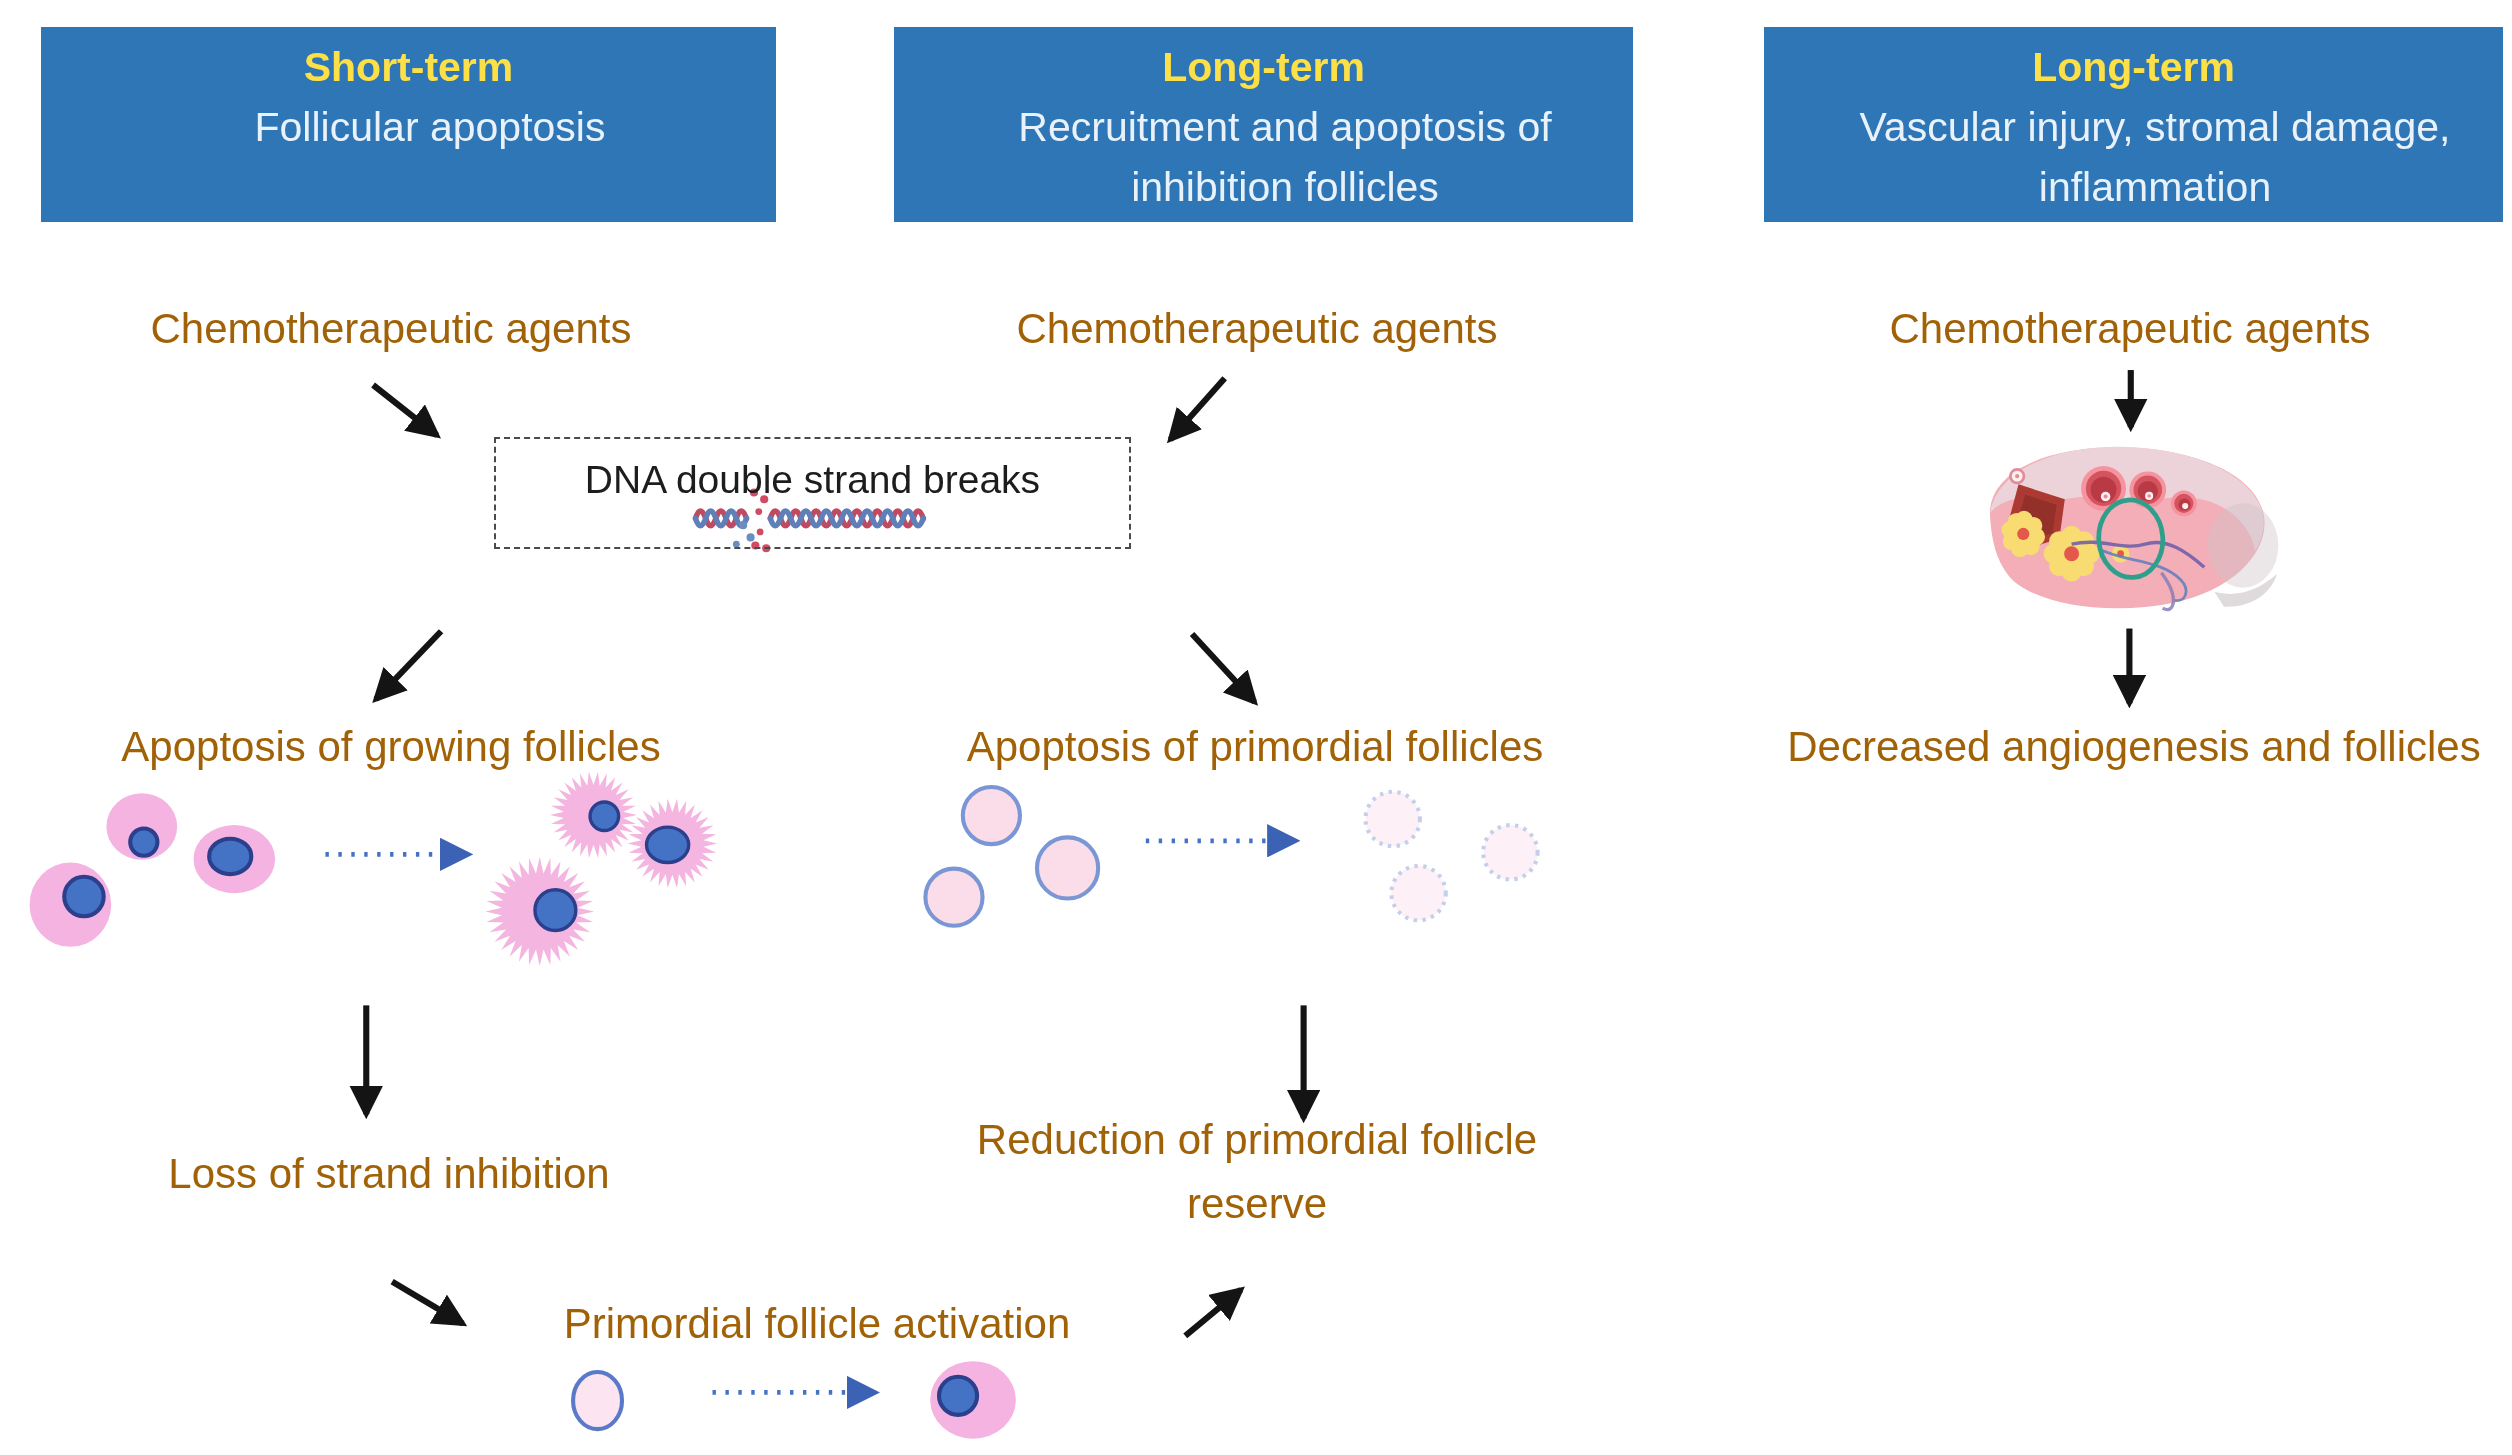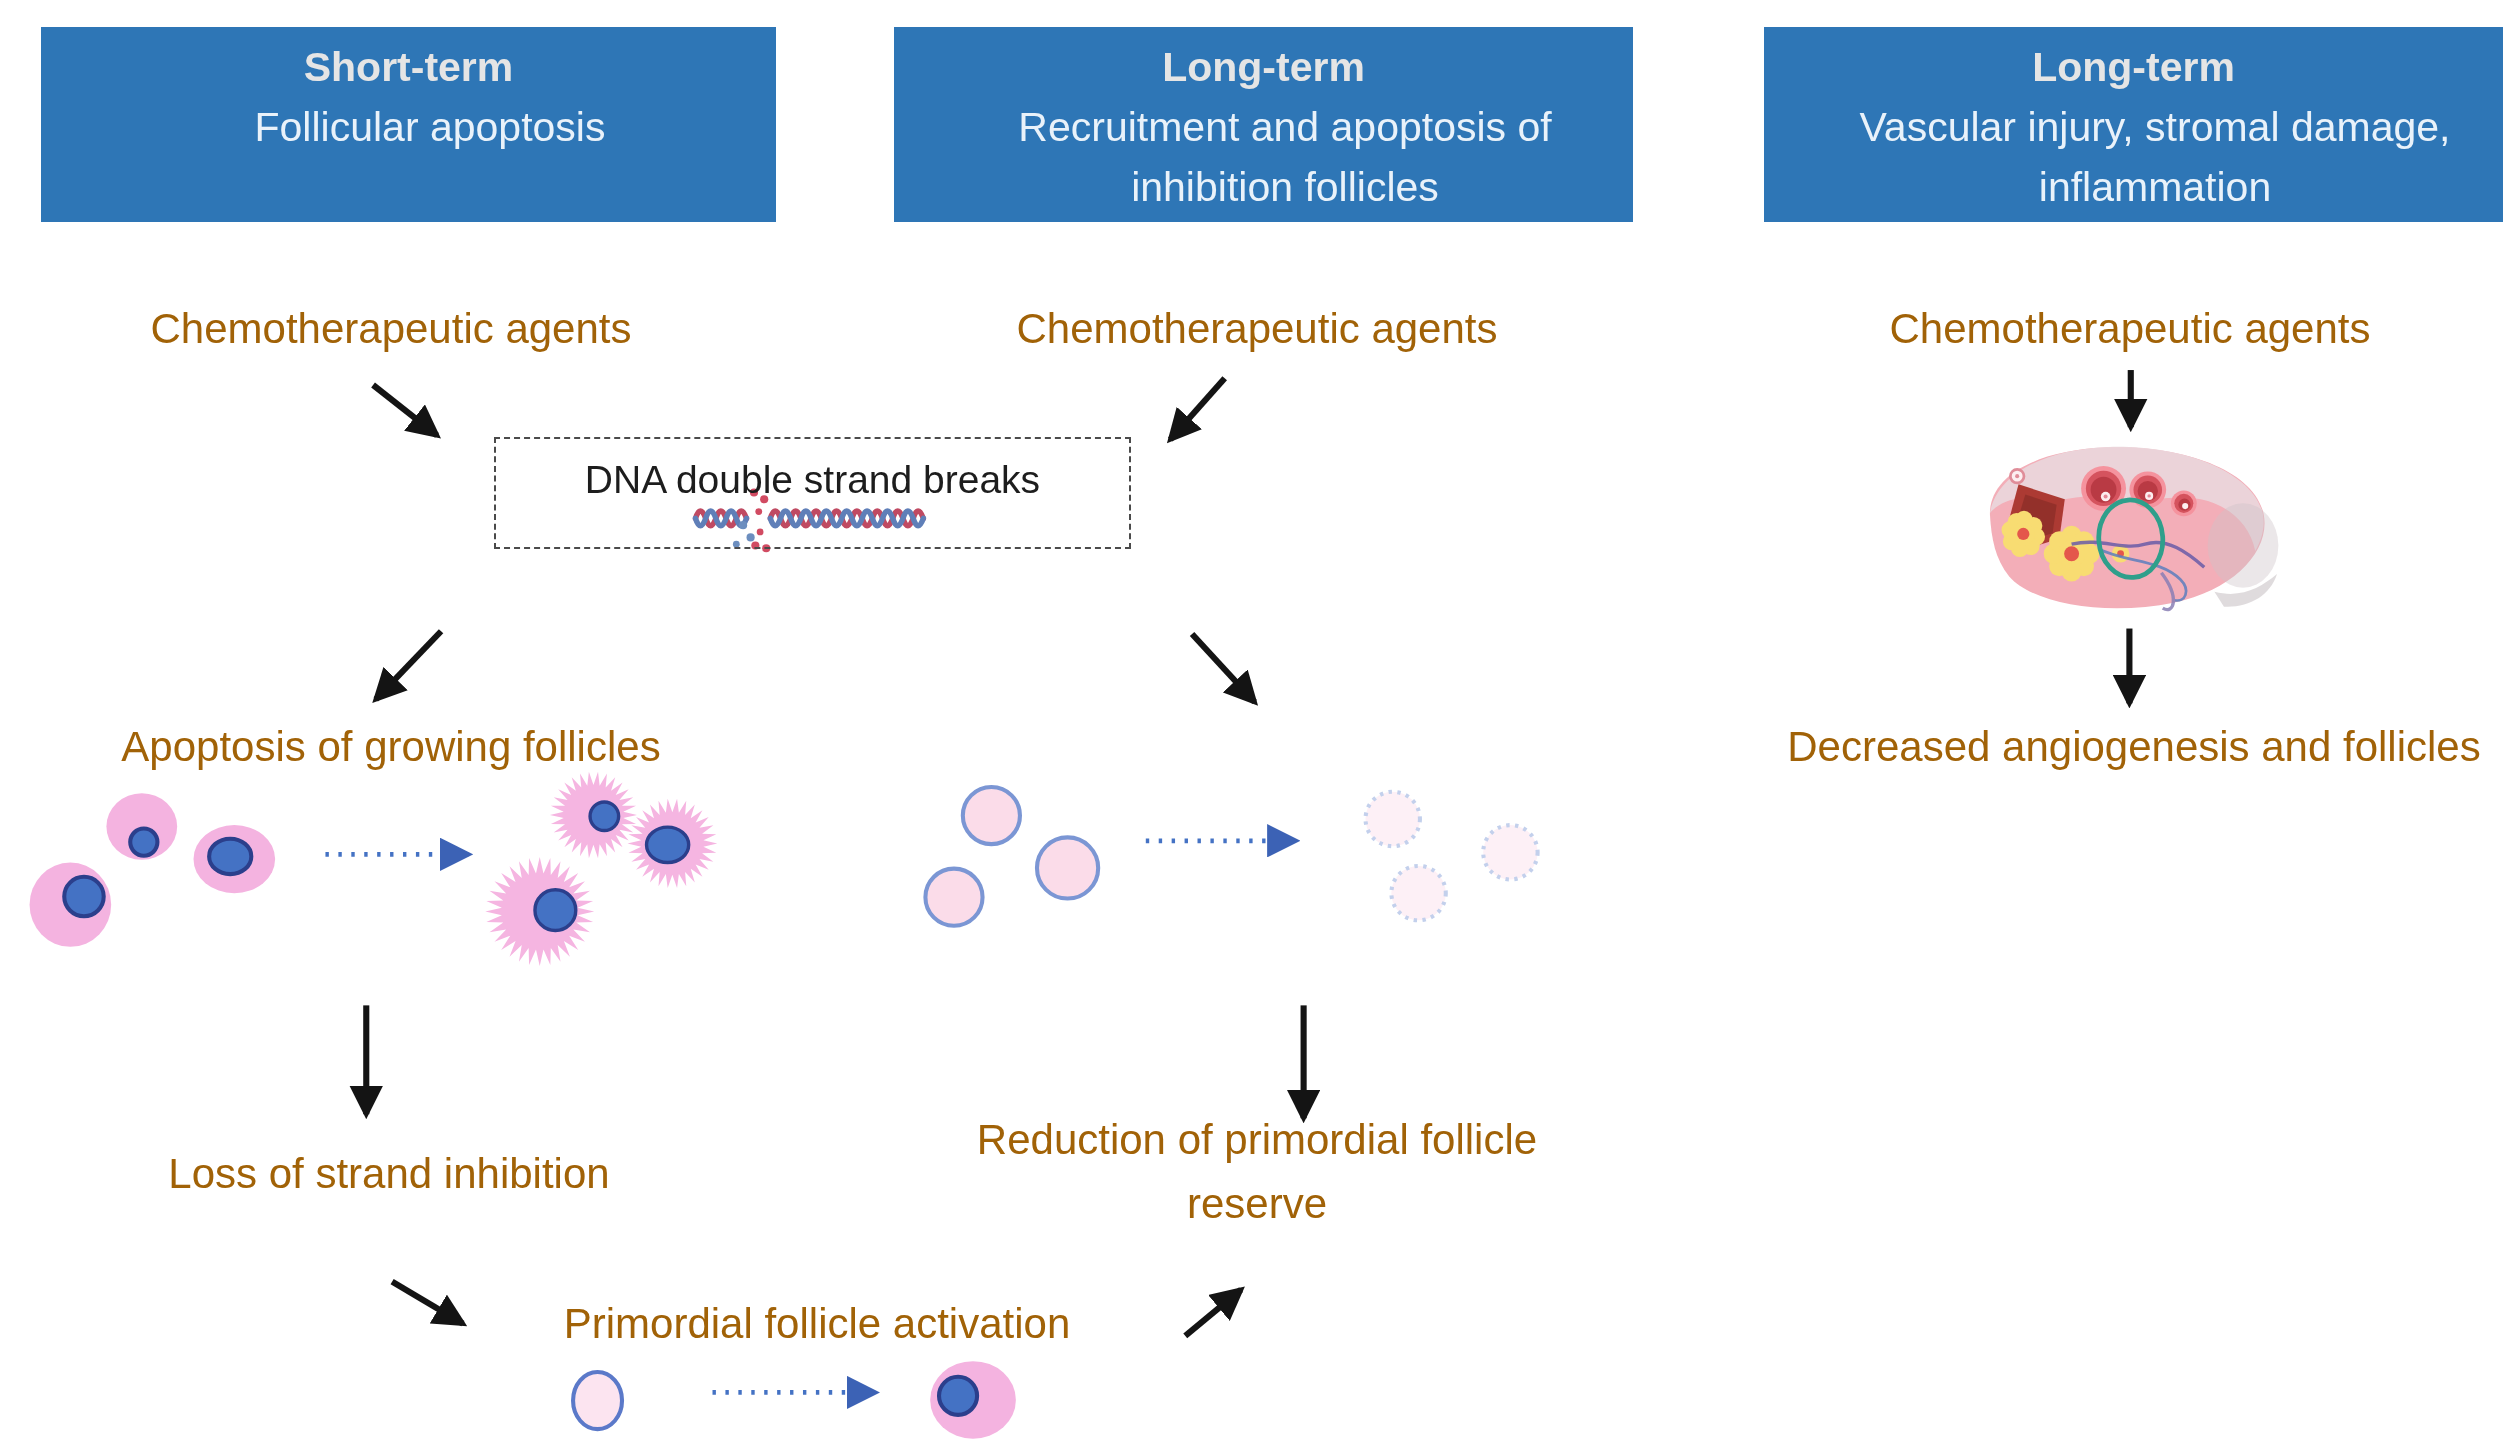--- a/index.html
+++ b/index.html
@@ -10,21 +10,21 @@
     font-family:"Liberation Sans", sans-serif;
     overflow:hidden;
   }
   #art{position:absolute;left:0;top:0;width:2512px;height:1455px;}
   .hdr{
     position:absolute;top:27px;height:195px;
     background:#2E76B6;
     color:#ffffff;text-align:center;
     padding-top:9.5px;box-sizing:border-box;
   }
-  .hdr-title{font-size:41px;font-weight:bold;line-height:60px;color:#e5e5e5;}
+  .hdr-title{font-size:41px;font-weight:bold;line-height:60px;color:#fde047;}
   .hdr-sub{font-size:41px;font-weight:normal;line-height:60px;color:#E9F2FA;padding-left:43px;}
   .lbl{
     position:absolute;transform:translateX(-50%);
     font-size:42px;color:#a16207;white-space:nowrap;line-height:48px;
   }
   .lbl.wrap{white-space:normal;width:708px;line-height:64px;text-align:center;}
   .dnabox{
     position:absolute;left:494px;top:437px;width:637px;height:112px;
     border:2px dashed #4a4a4a;box-sizing:border-box;
     text-align:center;
@@ -207,20 +207,21 @@
 
   <div class="lbl" style="left:391px;top:305px">Chemotherapeutic agents</div>
   <div class="lbl" style="left:1257px;top:305px">Chemotherapeutic agents</div>
   <div class="lbl" style="left:2130px;top:305px">Chemotherapeutic agents</div>
 
   <div class="dnabox">
     <div class="dna-lbl">DNA double strand breaks</div>
   </div>
 
   <div class="lbl" style="left:391px;top:723px">Apoptosis of growing follicles</div>
+  <div class="lbl" style="left:1255px;top:723px">Apoptosis of primordial follicles</div>
   <div class="lbl" style="left:2134px;top:723px">Decreased angiogenesis and follicles</div>
 
   <div class="lbl" style="left:389px;top:1150px">Loss of strand inhibition</div>
   <div class="lbl wrap" style="left:1257px;top:1108px">Reduction of primordial follicle reserve</div>
   <div class="lbl" style="left:817px;top:1300px">Primordial follicle activation</div>
 
 </div>
 
 
 </body></html>

